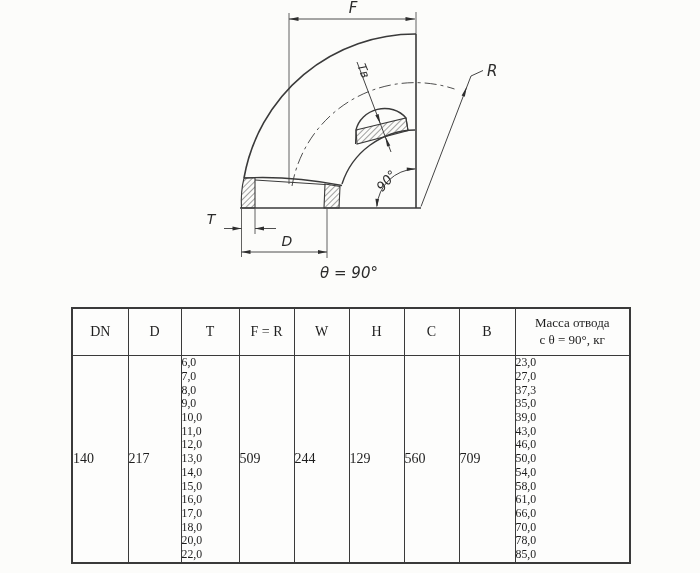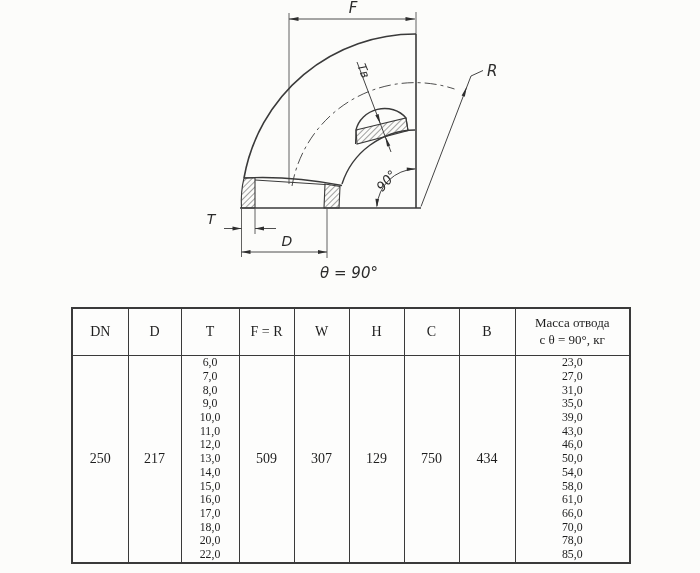--- a/index.html
+++ b/index.html
@@ -15,21 +15,21 @@
     width:558px;background:#fdfdfc;
   }
   table.spec,table.spec th,table.spec td{border:1.5px solid #3a3a3a;}
   table.spec{border-width:2px;}
   table.spec th{
     height:46px;font-weight:normal;font-size:14px;text-align:center;vertical-align:middle;
     padding:0 2px;line-height:1.2;
   }
   table.spec th.small{font-size:13px;line-height:1.3;white-space:pre-line;}
   table.spec td{
-    height:206px;text-align:center;vertical-align:middle;font-size:14px;padding:0;
+    height:206px;text-align:left;vertical-align:middle;font-size:14px;padding:0;
   }
   table.spec td.stack{
     font-size:11.8px;line-height:13.7px;white-space:pre-line;vertical-align:middle;
   }
 </style>
 </head>
 <body>
 
 <div class="stage">
 
@@ -126,45 +126,45 @@
       <th>T</th>
       <th>F = R</th>
       <th>W</th>
       <th>H</th>
       <th>C</th>
       <th>B</th>
       <th class="small">Масса отвода
 с θ =  90°, кг</th>
     </tr>
     <tr>
-      <td>250</td>
+      <td>140</td>
       <td>217</td>
       <td class="stack">6,0
 7,0
 8,0
 9,0
 10,0
 11,0
 12,0
 13,0
 14,0
 15,0
 16,0
 17,0
 18,0
 20,0
 22,0</td>
       <td>509</td>
-      <td>307</td>
+      <td>244</td>
       <td>129</td>
-      <td>750</td>
-      <td>434</td>
+      <td>560</td>
+      <td>709</td>
       <td class="stack">23,0
 27,0
-31,0
+37,3
 35,0
 39,0
 43,0
 46,0
 50,0
 54,0
 58,0
 61,0
 66,0
 70,0

